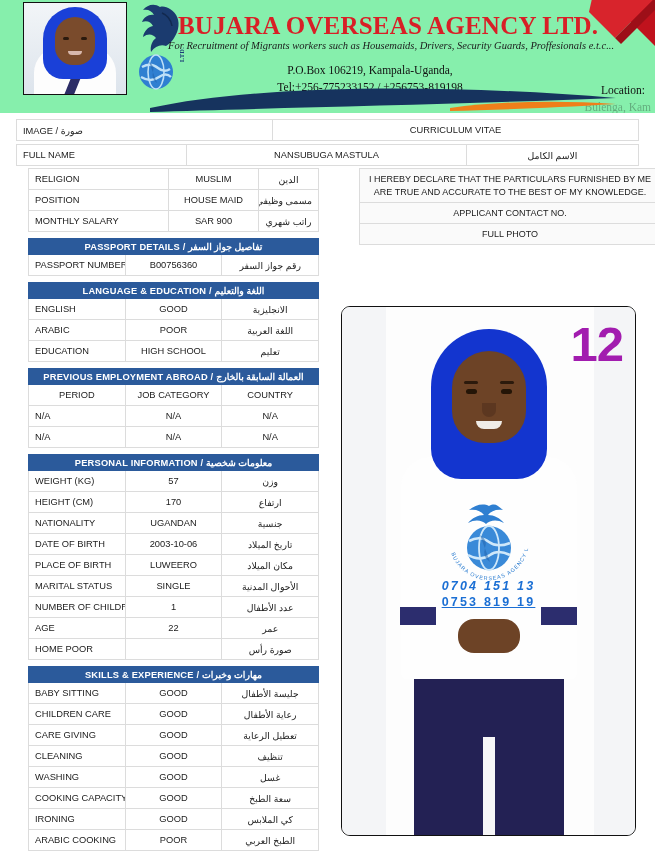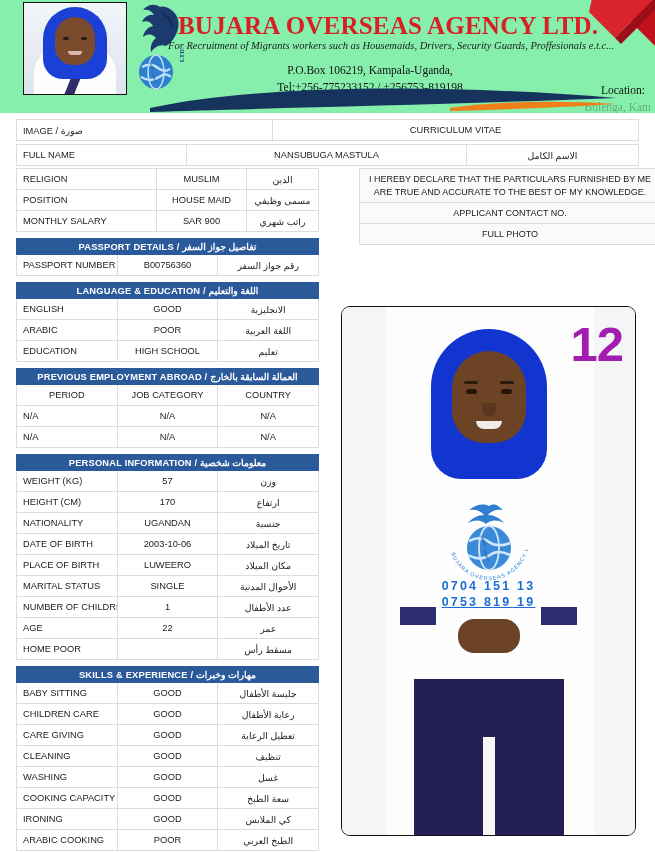--- a/index.html
+++ b/index.html
@@ -101,21 +101,21 @@
     border: 1px solid #2b5a9b; letter-spacing: .2px;
   }
   .ctr { text-align: center; }
   .ar { text-align: center; font-size: 8.5px; color: #555; direction: rtl; }
   .row-image { position: absolute; left: 16px; top: 6px; width: 623px; }
   .row-name  { position: absolute; left: 16px; top: 31px; width: 623px; }
 
   .left-col  { position: absolute; left: 16px; top: 55px; width: 303px; }
   .right-col { position: absolute; left: 337px; top: 55px; width: 302px; margin-left: 22px; }
 
-  .blk { margin-bottom: 6px; }
+  .blk { margin-bottom: 6px; margin-left: 12px; }
 
   
   .decl td {
     text-align: center; background: #fafafa; font-size: 9px;
     white-space: normal; line-height: 1.35; padding: 3px 8px;
   }
 
   
   .photo-card {
     position: absolute; left: 341px; top: 193px;
@@ -170,21 +170,21 @@
   .shirt-globe { position: absolute; left: 50%; transform: translateX(-50%); top: 216px; width: 50px; height: 50px; }
   .shirt-arc {
     position: absolute; left: 50%; transform: translateX(-50%); top: 230px;
     width: 86px; height: 48px;
   }
   .shirt-phone1, .shirt-phone2 {
     position: absolute; left: 50%; transform: translateX(-50%);
     font: bold 12.5px "Liberation Sans", sans-serif; color: #1b6fd4;
     letter-spacing: 2.2px; white-space: nowrap;
   }
-  .shirt-phone1 { top: 272px; }
+  .shirt-phone1 { top: 272px; font-style: italic; }
   .shirt-phone2 { top: 288px; text-decoration: underline; }
 </style>
 </head>
 <body>
 
 <div class="page">
 
   <div class="header">
 
     <div class="applicant-photo-frame">
@@ -393,21 +393,21 @@
             <td class="ar">عدد الأطفال</td>
           </tr>
           <tr>
             <td>AGE</td>
             <td class="ctr">22</td>
             <td class="ar">عمر</td>
           </tr>
           <tr>
             <td>HOME POOR</td>
             <td class="ctr"></td>
-            <td class="ar">مسقط رأس</td>
+            <td class="ar">صورة رأس</td>
           </tr>
         </tbody>
           </table>
       </div>
 
       <div class="blk">
         <table class="tbl">
           <tbody>
               <tr class="sec-head">
             <td colspan="3">SKILLS &amp; EXPERIENCE / مهارات وخبرات</td>

